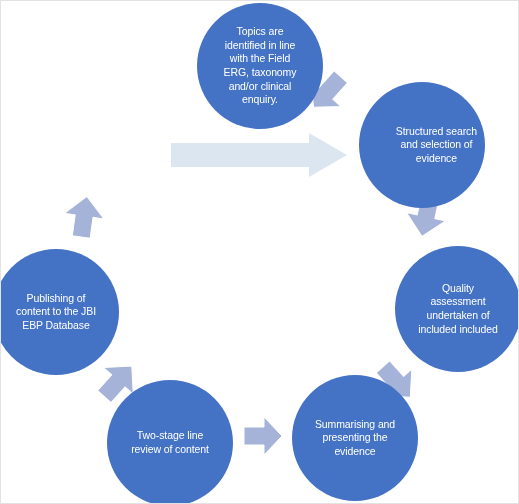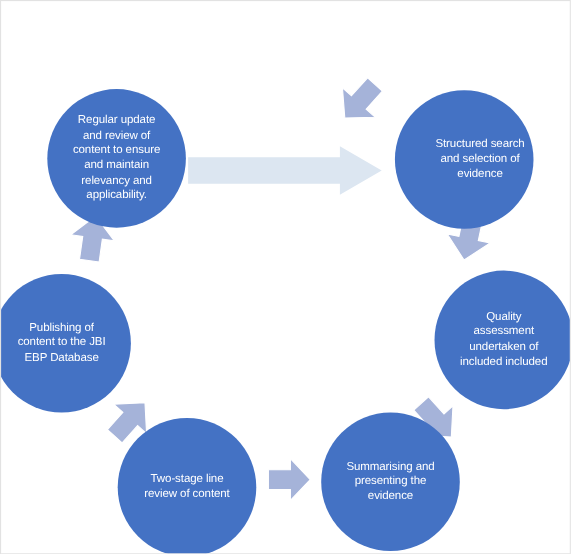--- a/index.html
+++ b/index.html
@@ -100,20 +100,28 @@
       <polygon points="14,4 32,4 32,25 43,25 23,45 3,25 14,25" fill="#A5B3D9" stroke="#ffffff" stroke-width="1"></polygon>
     </g>
   </svg>
 
   <svg id="arrow-publishing-to-update" class="arrow-svg" width="48" height="48" viewBox="0 0 48 48">
     <g transform="rotate(188 24 24)">
       <polygon points="14,4 32,4 32,25 43,25 23,45 3,25 14,25" fill="#A5B3D9" stroke="#ffffff" stroke-width="1"></polygon>
     </g>
   </svg>
 
+  <div id="node-topics" class="node-circle">
+    <span class="node-label">Topics are
+identified in line
+with the Field
+ERG, taxonomy
+and/or clinical
+enquiry.</span>
+  </div>
 
   <div id="node-search" class="node-circle">
     <span class="node-label">Structured search
 and selection of
 evidence</span>
   </div>
 
   <div id="node-quality" class="node-circle">
     <span class="node-label">Quality
 assessment
@@ -131,22 +139,14 @@
     <span class="node-label">Two-stage line
 review of content</span>
   </div>
 
   <div id="node-publishing" class="node-circle">
     <span class="node-label">Publishing of
 content to the JBI
 EBP Database</span>
   </div>
 
-  <div id="node-update" class="node-circle">
-    <span class="node-label">Regular update
-and review of
-content to ensure
-and maintain
-relevancy and
-applicability.</span>
-  </div>
 
 </div>
 
 </body></html>

